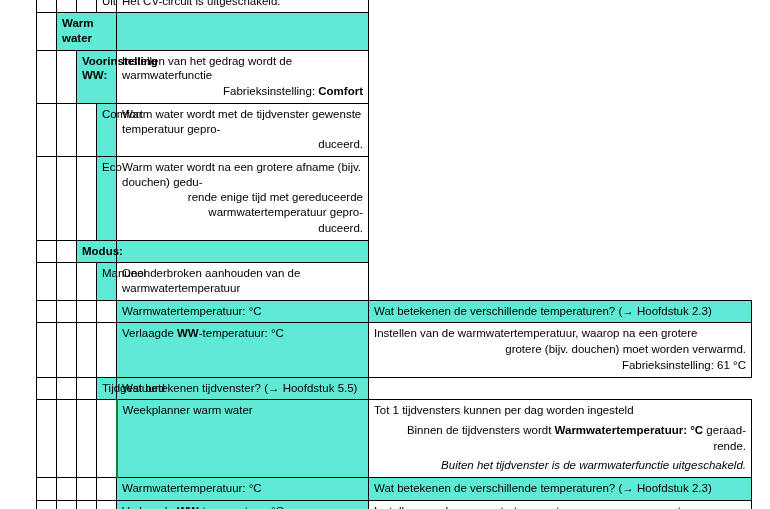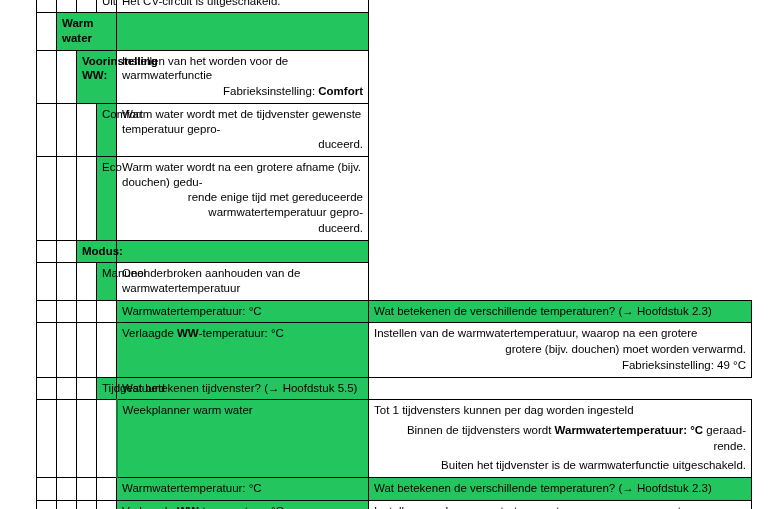--- a/index.html
+++ b/index.html
@@ -42,21 +42,21 @@
     line-height: 1.28;
   }
   td.spacer {
     padding: 0;
     border-left: 1px solid #000;
     border-right: 1px solid #000;
     border-top: none;
     border-bottom: none;
   }
 
-  .shade { background: #22c55e; margin-left: 12px; }
+  .shade { background: #5eead4; margin-left: 12px; }
   .white { background: #ffffff; }
 
   b, .b { font-weight: bold; }
 
   p.l { margin: 0; }
   p.l + p.l { margin-top: 1px; text-align: right; }
 </style>
 </head>
 <body>
 
@@ -93,21 +93,21 @@
         <td class="shade">&nbsp;</td>
       </tr>
 
       <tr>
         <td class="spacer"></td>
         <td class="spacer"></td>
         <td class="shade" colspan="2">
           <p class="l b">Voorinstelling WW:</p>
         </td>
         <td class="white">
-          <p class="l">Instellen van het worden voor de warmwaterfunctie</p>
+          <p class="l">Instellen van het gedrag wordt de warmwaterfunctie</p>
           <p class="l"><span>Fabrieksinstelling: </span><b>Comfort</b></p>
         </td>
       </tr>
 
       <tr>
         <td class="spacer"></td>
         <td class="spacer"></td>
         <td class="spacer"></td>
         <td class="shade">
           <p class="l">Comfort</p>
@@ -170,21 +170,21 @@
         <td class="spacer"></td>
         <td class="spacer"></td>
         <td class="spacer"></td>
         <td class="spacer"></td>
         <td class="shade" style="border-left:1px solid #000;">
           <p class="l"><span>Verlaagde </span><b>WW</b><span>-temperatuur: °C</span></p>
         </td>
         <td class="white">
           <p class="l">Instellen van de warmwatertemperatuur, waarop na een grotere</p>
           <p class="l">grotere (bijv. douchen) moet worden verwarmd.</p>
-          <p class="l">Fabrieksinstelling: 49 °C</p>
+          <p class="l">Fabrieksinstelling: 61 °C</p>
         </td>
       </tr>
 
       <tr>
         <td class="spacer"></td>
         <td class="spacer"></td>
         <td class="spacer"></td>
         <td class="shade">
           <p class="l">Tijdgestuurd</p>
         </td>
@@ -198,21 +198,21 @@
         <td class="spacer"></td>
         <td class="spacer"></td>
         <td class="spacer"></td>
         <td class="shade" style="border-left:2px solid #15803d;">
           <p class="l">Weekplanner warm water</p>
         </td>
         <td class="white">
           <p class="l">Tot 1 tijdvensters kunnen per dag worden ingesteld</p>
           <p class="l" style="margin-top:5px;"><span>Binnen de tijdvensters wordt </span><b>Warmwatertemperatuur: °C</b><span> geraad-</span></p>
           <p class="l">rende.</p>
-          <p class="l" style="margin-top:5px;">Buiten het tijdvenster is de warmwaterfunctie uitgeschakeld.</p>
+          <p class="l" style="margin-top:5px;font-style:italic;">Buiten het tijdvenster is de warmwaterfunctie uitgeschakeld.</p>
         </td>
       </tr>
 
       <tr>
         <td class="spacer"></td>
         <td class="spacer"></td>
         <td class="spacer"></td>
         <td class="spacer"></td>
         <td class="shade" style="border-left:1px solid #000;">
           <p class="l">Warmwatertemperatuur: °C</p>

